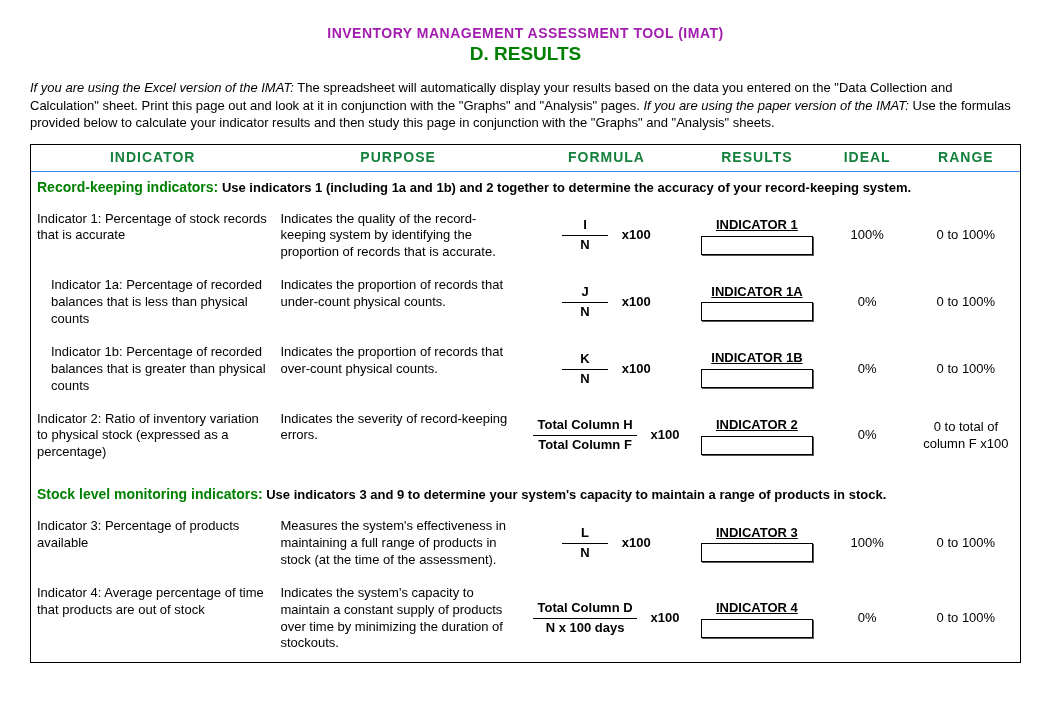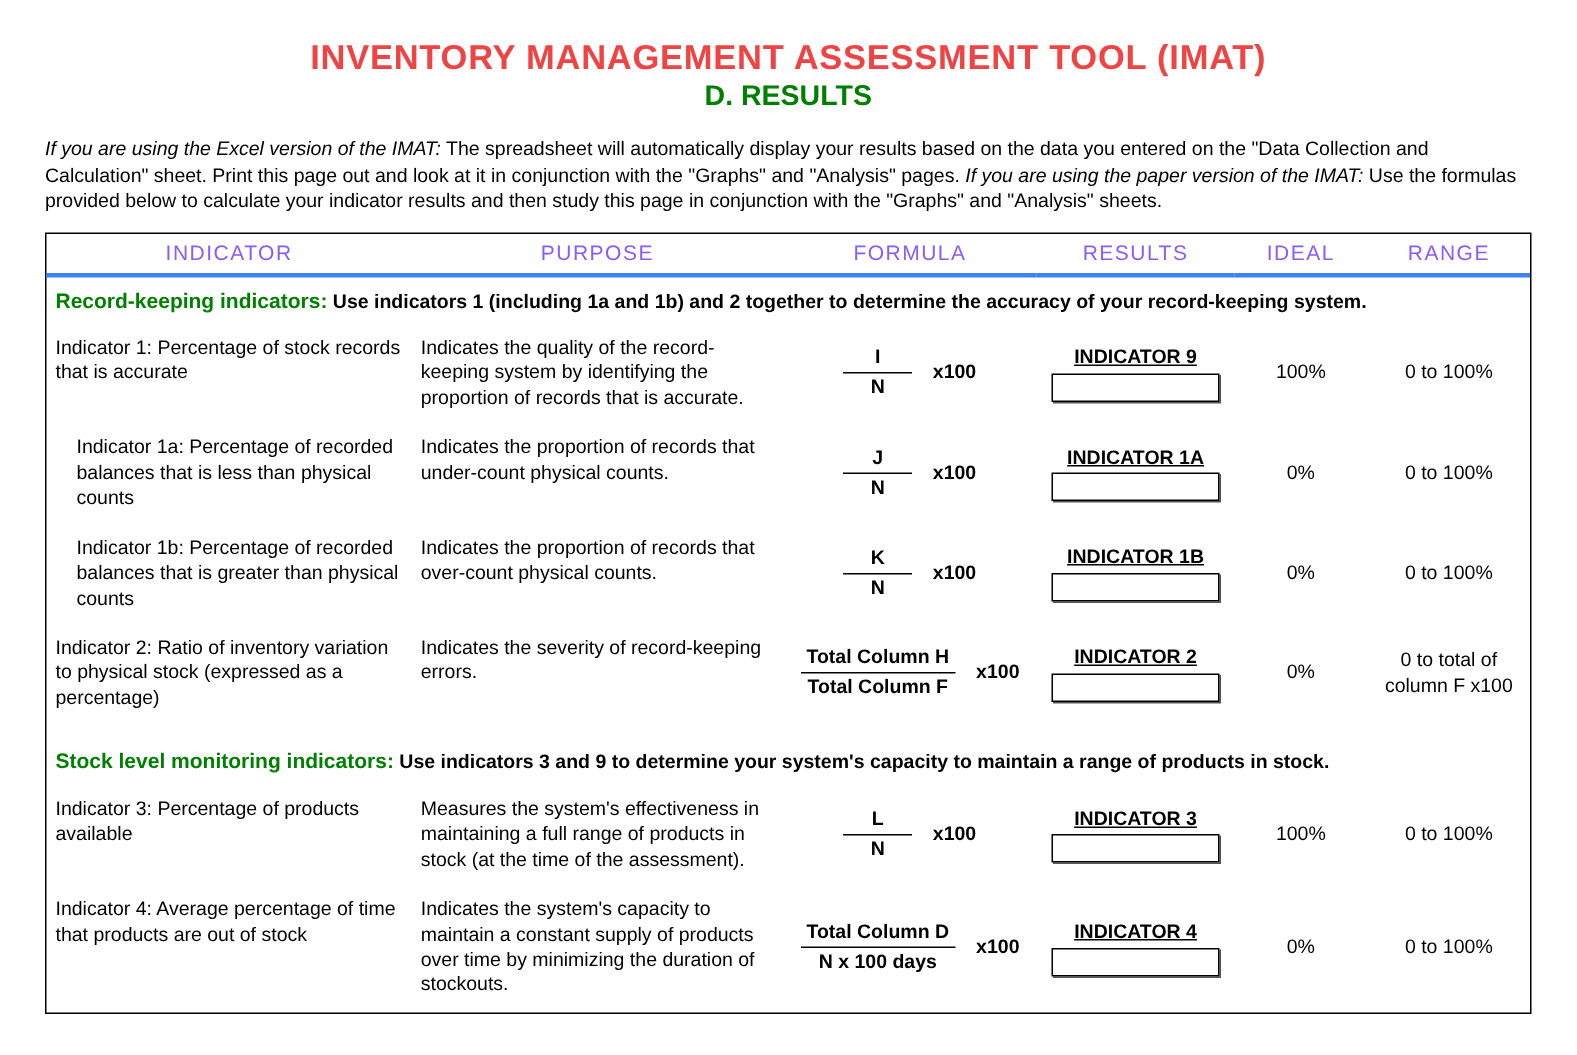--- a/index.html
+++ b/index.html
@@ -7,23 +7,23 @@
     padding: 25px 30px;
     font-family: Arial, Helvetica, sans-serif;
     font-size: 13px;
     color: #000;
     background: #fff;
     width: 1051px;
     box-sizing: border-box;
   }
   .title-block { text-align: center; margin-bottom: 14px; }
   .title-main {
-    color: #ef4444;
-    font-weight: bold;
-    font-size: 23px;
+    color: #a21caf;
+    font-weight: bold;
+    font-size: 14px;
     letter-spacing: 0.5px;
   }
   .title-sub {
     color: #008000;
     font-weight: bold;
     font-size: 19px;
     margin-top: 2px;
   }
   .intro {
     font-size: 13px;
@@ -33,27 +33,27 @@
   .intro .ital { font-style: italic; }
   .table-wrap {
     border: 1px solid #000;
     padding: 0;
   }
   table {
     width: 100%;
     border-collapse: collapse;
   }
   th {
-    color: #8b5cf6;
-    font-weight: normal;
+    color: #15803d;
+    font-weight: bold;
     font-size: 14px;
     letter-spacing: 1px;
     padding: 4px 6px 6px 6px;
     text-align: center;
-    border-bottom: 3px solid #3b82f6;
+    border-bottom: 1px solid #3b82f6;
     white-space: nowrap;
   }
   th:first-child { text-align: center; }
   td { vertical-align: top; padding: 6px 6px 10px 6px; font-size: 13px; line-height:1.3; }
   .section-row td {
     padding-top: 6px;
     padding-bottom: 8px;
     margin-top: 40px;
   }
   .section-label {
@@ -121,21 +121,21 @@
       </td>
     </tr>
 
     <tr>
       <td class="col-indicator"><span class="ind-name">Indicator 1:</span><span> Percentage of stock records that is accurate</span></td>
       <td class="col-purpose">Indicates the quality of the record-keeping system by identifying the proportion of records that is accurate.</td>
       <td class="col-formula">
         <span class="frac"><span class="num">I</span><span class="den">N</span></span><span class="mult">x100</span>
       </td>
       <td class="col-results">
-        <span class="result-label">INDICATOR 9</span>
+        <span class="result-label">INDICATOR 1</span>
         <span class="result-field"></span>
       </td>
       <td class="col-ideal">100%</td>
       <td class="col-range">0 to 100%</td>
     </tr>
 
     <tr>
       <td class="col-indicator">
             <span class="sub-ind"><span class="ind-name">Indicator 1a:</span><span>  Percentage of recorded balances that is less than physical counts</span></span>
           </td>

